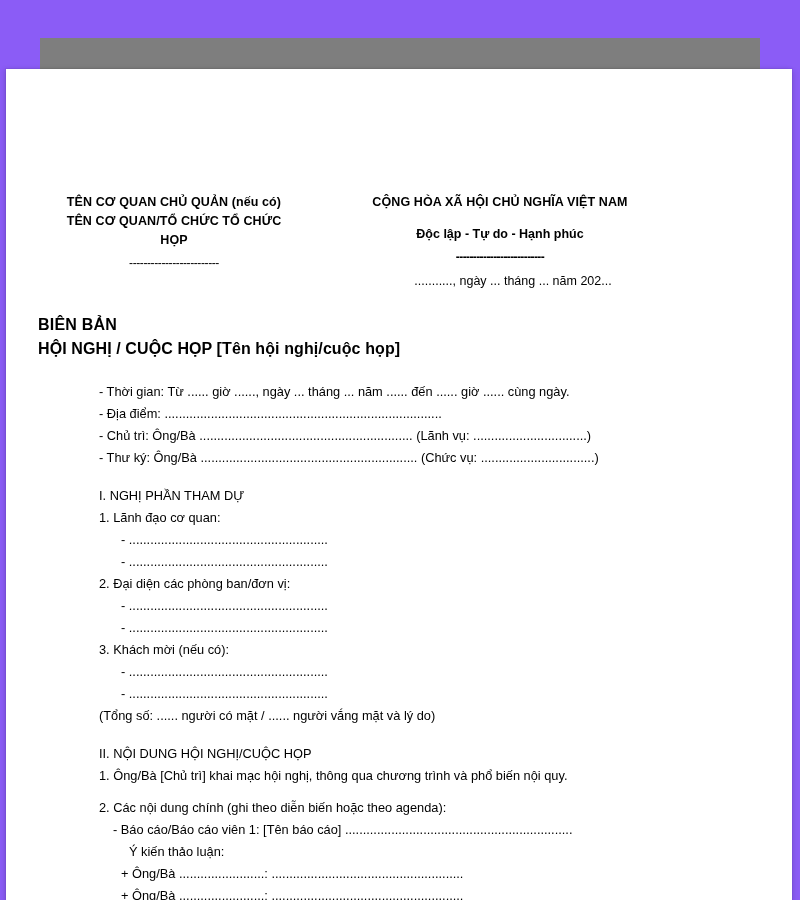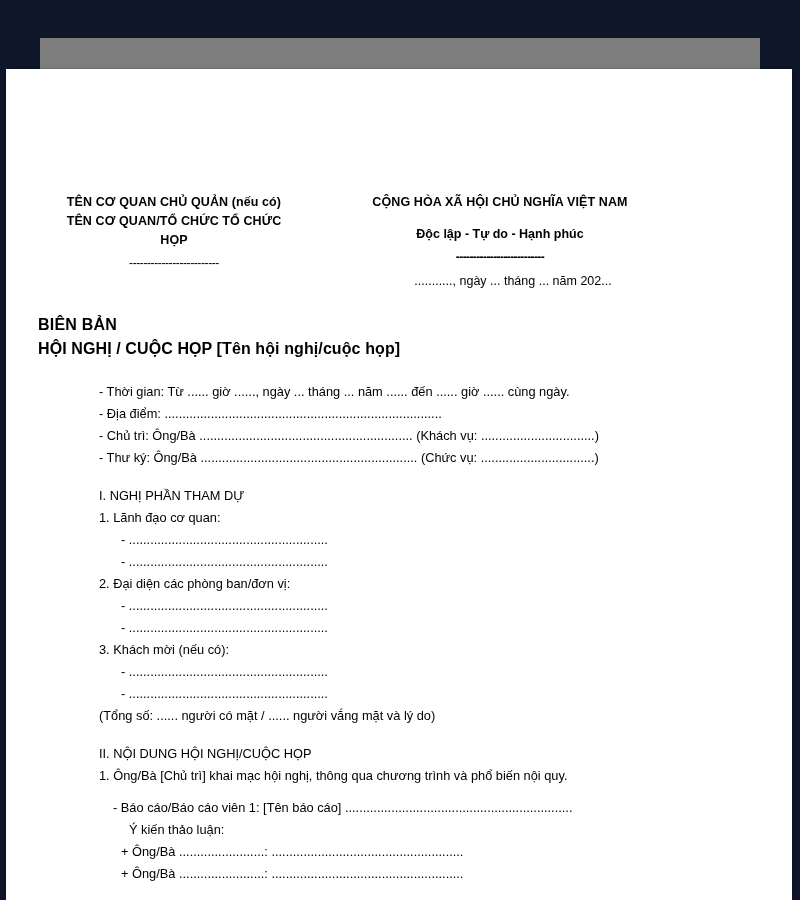--- a/index.html
+++ b/index.html
@@ -12,21 +12,21 @@
   }
   body {
     font-family: "Liberation Sans", sans-serif;
     color: #000000;
   }
 
   #viewport {
     position: relative;
     width: 800px;
     height: 900px;
-    background: #0f172a;
+    background: #8b5cf6;
     overflow: hidden;
   }
 
   
   #backdrop-band {
     position: absolute;
     left: 40px;
     top: 38px;
     width: 720px;
     height: 34px;
@@ -176,21 +176,21 @@
 
       <div class="title-block">
         <div class="doc-title">BIÊN BẢN</div>
         <div class="doc-subtitle">HỘI NGHỊ / CUỘC HỌP [Tên hội nghị/cuộc họp]</div>
       </div>
 
       <div class="content">
 
         <div class="line">- Thời gian: Từ ...... giờ ......, ngày ... tháng ... năm ...... đến ...... giờ ...... cùng ngày.</div>
         <div class="line">- Địa điểm: ..............................................................................</div>
-        <div class="line">- Chủ trì: Ông/Bà ............................................................ (Khách vụ: ................................)</div>
+        <div class="line">- Chủ trì: Ông/Bà ............................................................ (Lãnh vụ: ................................)</div>
         <div class="line">- Thư ký: Ông/Bà ............................................................. (Chức vụ: ................................)</div>
 
         <div class="gap-md"></div>
 
         <div class="section-head">I. NGHỊ PHẦN THAM DỰ</div>
 
         <div class="line">1. Lãnh đạo cơ quan:</div>
         <div class="line indent-2">- ........................................................</div>
         <div class="line indent-2">- ........................................................</div>
 
@@ -204,20 +204,21 @@
 
         <div class="line">(Tổng số: ...... người có mặt / ...... người vắng mặt và lý do)</div>
 
         <div class="gap-md"></div>
 
         <div class="section-head">II. NỘI DUNG HỘI NGHỊ/CUỘC HỌP</div>
         <div class="line">1. Ông/Bà [Chủ trì] khai mạc hội nghị, thông qua chương trình và phổ biến nội quy.</div>
 
         <div class="gap-sm"></div>
 
+        <div class="line">2. Các nội dung chính (ghi theo diễn biến hoặc theo agenda):</div>
         <div class="line indent-1">- Báo cáo/Báo cáo viên 1: [Tên báo cáo] ................................................................</div>
         <div class="line indent-3">Ý kiến thảo luận:</div>
         <div class="line indent-2">+ Ông/Bà ........................: ......................................................</div>
         <div class="line indent-2">+ Ông/Bà ........................: ......................................................</div>
 
       </div>
 
     </div>
   </div>
 

